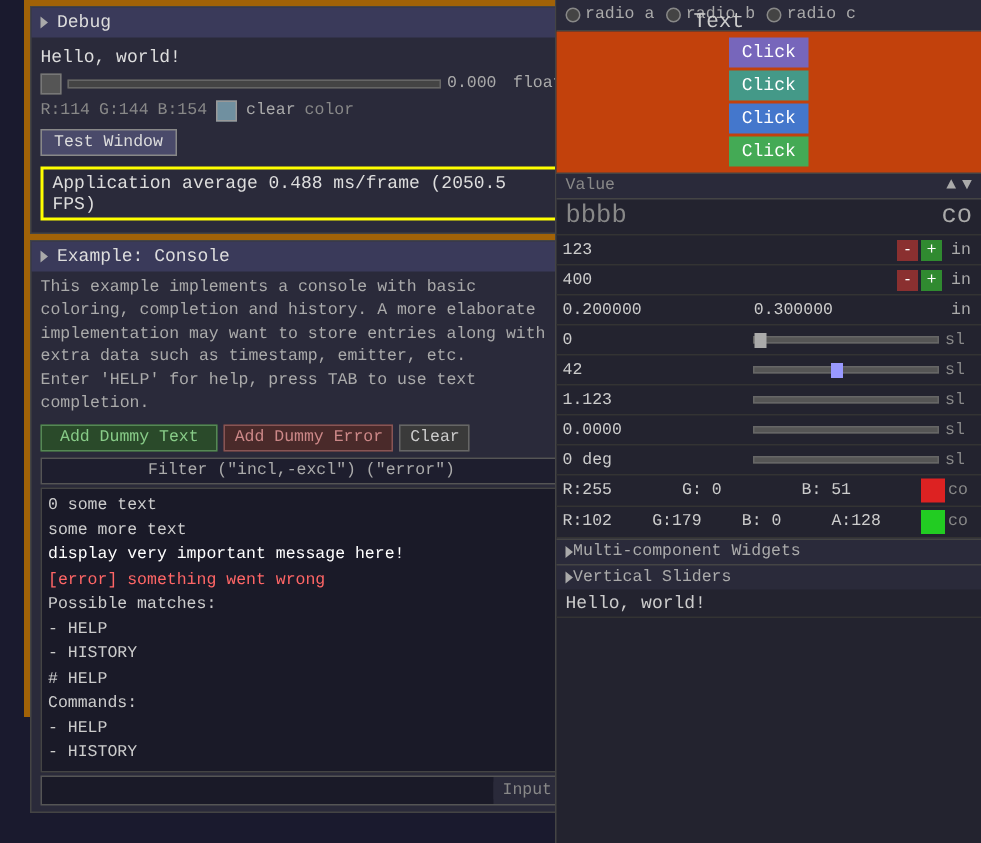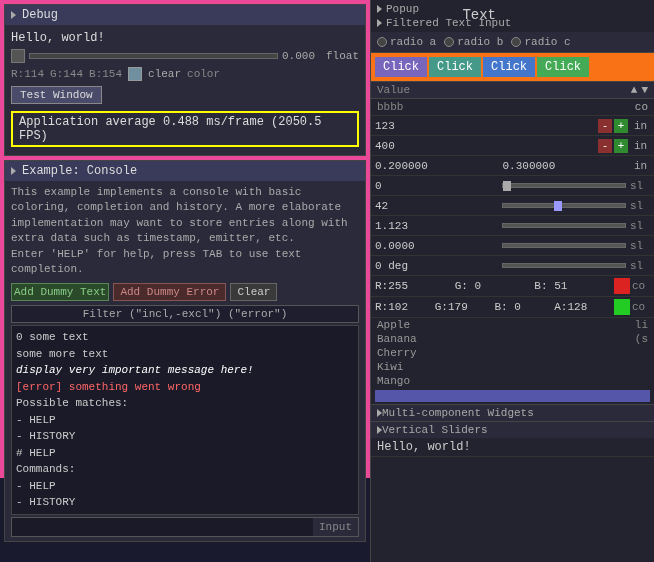--- a/index.html
+++ b/index.html
@@ -10,25 +10,25 @@
       font-family: 'Courier New', Courier, monospace;
       font-size: 12px;
       color: #cccccc;
       overflow: hidden;
       position: relative;
     }
 
     
     .left-panel {
       position: absolute;
-      left: 0;
+      left: 16px;
       top: 0;
       width: 370px;
       height: 478px;
-      background: #ec4899;
+      background: #a16207;
     }
 
     
     .debug-section {
       background: #2a2a3a;
       border: 1px solid #444;
       margin: 4px;
     }
     .section-header {
       background: #3a3a5a;
@@ -164,21 +164,21 @@
     }
     .console-btn-row {
       display: flex;
       gap: 4px;
       padding: 2px 0;
     }
     .btn-add-dummy {
       background: #2a4a2a;
       border: 1px solid #558855;
       color: #88cc88;
-      padding: 2px 2px;
+      padding: 2px 12px;
       font-size: 11px;
       cursor: pointer;
       font-family: 'Courier New', Courier, monospace;
     }
     .btn-add-error {
       background: #4a2a2a;
       border: 1px solid #885555;
       color: #cc8888;
       padding: 2px 6px;
       font-size: 11px;
@@ -208,21 +208,21 @@
     .console-output {
       background: #1a1a28;
       border: 1px solid #444;
       padding: 3px 4px;
       min-height: 140px;
       font-size: 11px;
       line-height: 1.5;
     }
     .out-normal { color: #cccccc; }
     .out-error { color: #ff6666; }
-    .out-white { color: #ffffff; font-style: italic; }
+    .out-white { color: #ffffff; }
 
     .input-row {
       display: flex;
       align-items: center;
       border: 1px solid #555;
       margin-top: 2px;
     }
     .console-input {
       flex: 1;
       background: #1a1a28;
@@ -250,22 +250,23 @@
       background: #23232f;
       border-left: 1px solid #444;
     }
 
     
     .click-bar {
       display: flex;
       align-items: center;
       padding: 4px;
       gap: 2px;
-      background: #f97316;
+      background: #c2410c;
       border-bottom: 1px solid #444;
+      flex-direction: column;
     }
     .click-btn {
       padding: 3px 8px;
       border: none;
       font-size: 12px;
       font-family: 'Courier New', Courier, monospace;
       cursor: pointer;
     }
     .click-btn-purple { background: #7766bb; color: #fff; }
     .click-btn-teal { background: #449988; color: #fff; }
@@ -456,21 +457,21 @@
       justify-content: space-between;
       padding: 2px 6px;
       background: #2a2a3a;
       border-bottom: 1px solid #444;
       font-size: 11px;
       color: #888;
     }
 
     .bbbb-row {
       padding: 2px 6px;
-      font-size: 11px;
+      font-size: 17px;
       color: #888;
       border-bottom: 1px solid #333;
     }
   </style>
 </head>
 <body>
 
 <div class="left-panel">
 
   <div class="debug-section">
@@ -546,30 +547,20 @@
         <span class="input-label">Input</span>
       </div>
     </div>
   </div>
 </div>
 
 <div class="right-panel">
 
   <div class="text-label-top">Text</div>
 
-  <div class="rp-top-items">
-    <div class="rp-top-item">
-      <span class="tri-right"></span>
-      <span>Popup</span>
-    </div>
-    <div class="rp-top-item">
-      <span class="tri-right"></span>
-      <span>Filtered Text Input</span>
-    </div>
-  </div>
 
 
   <div class="radio-row">
     <div class="radio-item">
       <div class="radio-circle"></div>
       <span class="radio-label">radio a</span>
     </div>
     <div class="radio-item">
       <div class="radio-circle"></div>
       <span class="radio-label">radio b</span>
@@ -662,31 +653,20 @@
   </div>
   <div class="rp-row">
     <span class="rp-value">R:102</span>
     <span class="rp-value">G:179</span>
     <span class="rp-value">B: 0</span>
     <span class="rp-value">A:128</span>
     <div class="color-swatch-green"></div>
     <span class="rp-label" style="padding-left:2px;">co</span>
   </div>
 
-  <div style="position:relative;">
-    <div class="list-item">Apple <span style="float:right;color:#888;">li</span></div>
-    <div class="list-item">Banana <span style="float:right;color:#888;">(s</span></div>
-    <div class="list-item">Cherry</div>
-    <div class="list-item">Kiwi</div>
-    <div class="list-item">Mango</div>
-
-    <div style="padding: 2px 4px; display:flex; align-items:center; gap:4px;">
-      <div class="progress-bar"></div>
-    </div>
-  </div>
 
   <div class="bottom-header">
     <span class="tri-right"></span>
     <span>Multi-component Widgets</span>
   </div>
   <div class="bottom-header">
     <span class="tri-right"></span>
     <span>Vertical Sliders</span>
   </div>
 

